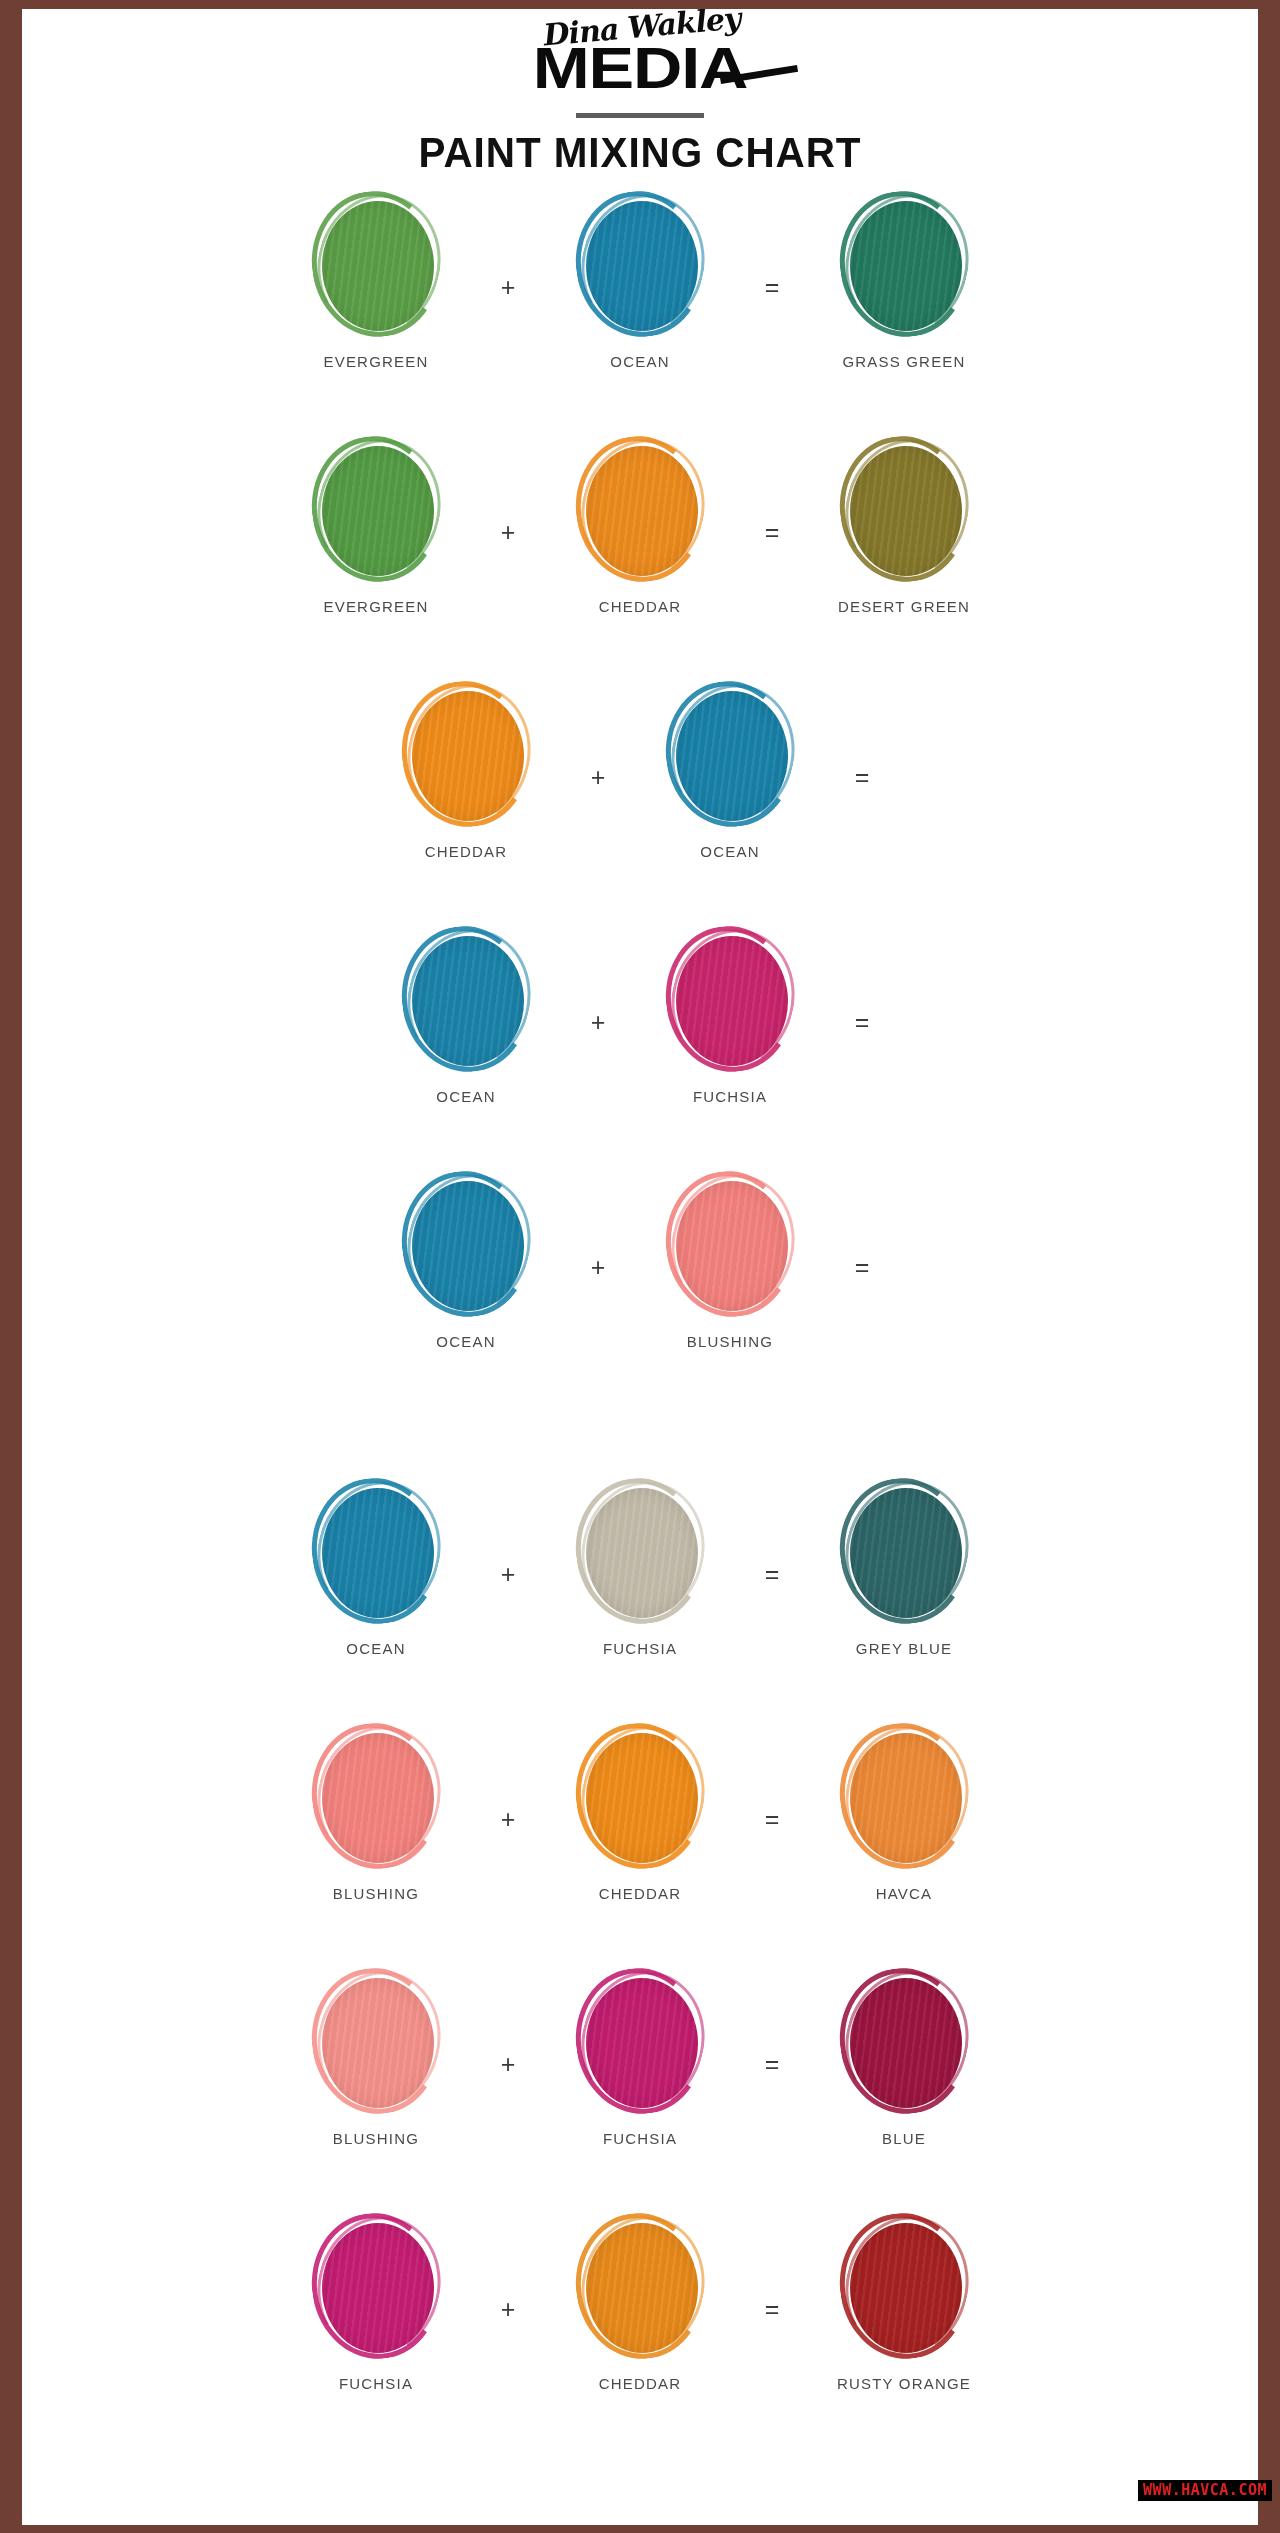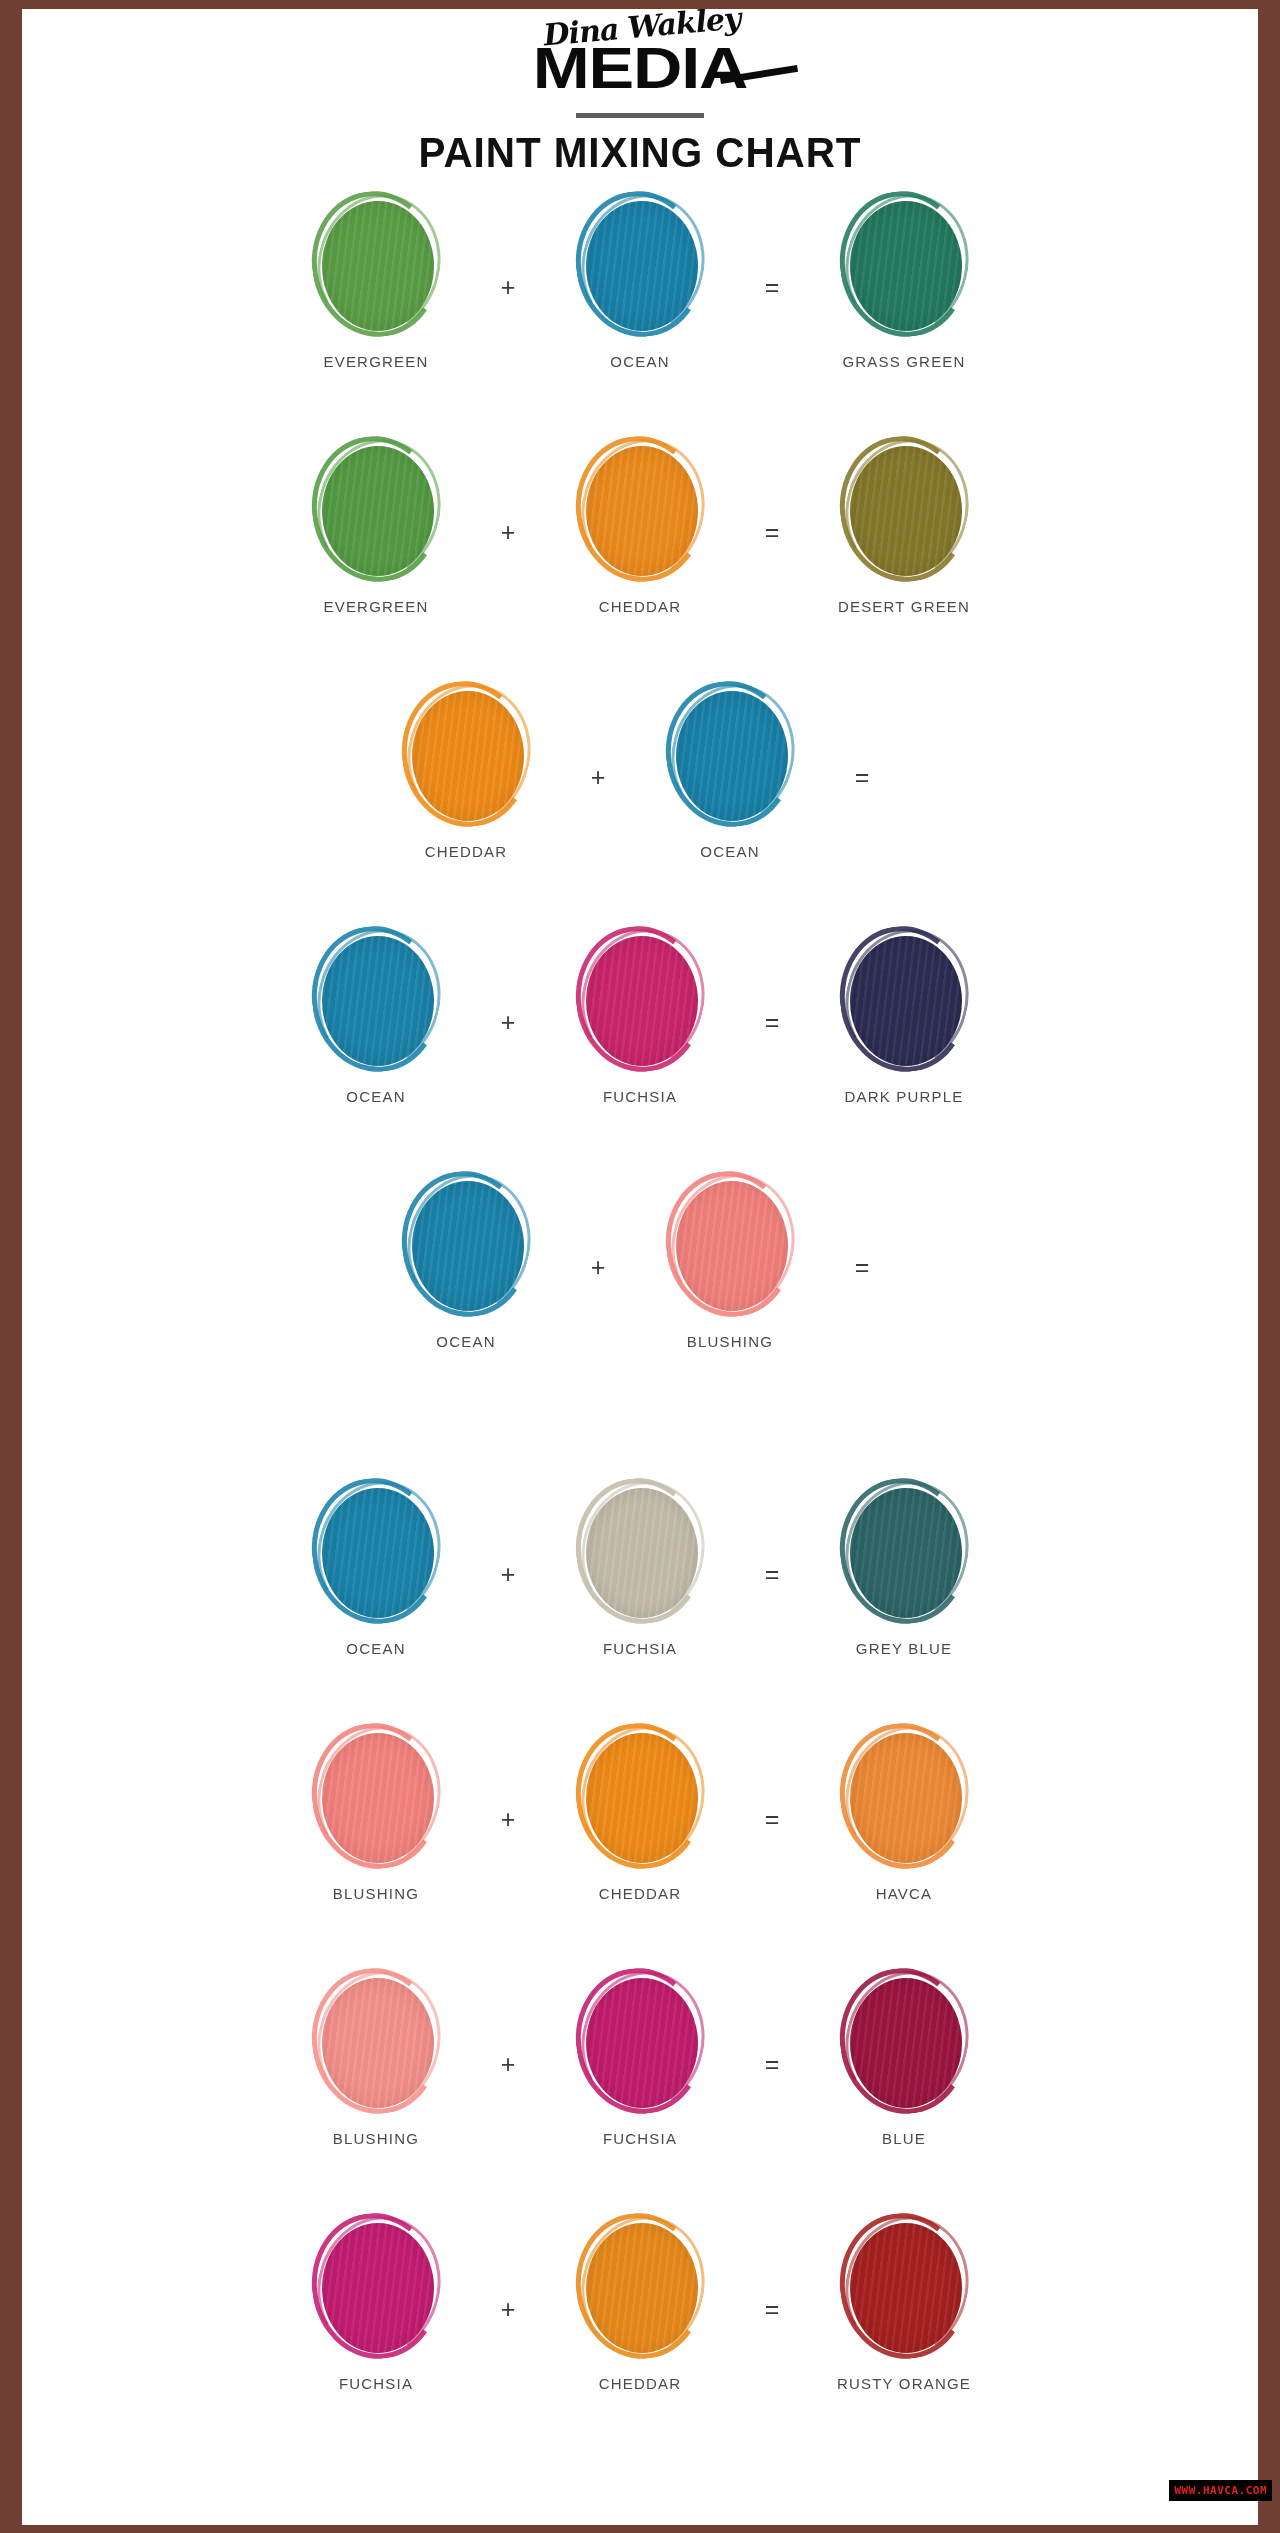--- a/index.html
+++ b/index.html
@@ -187,21 +187,21 @@
     white-space:nowrap;
   }
 
   
   .watermark{
     position:absolute;
     right:8px; bottom:32px;
     background:#000000;
     color:#e02020;
     font-family:"DejaVu Sans Mono", monospace;
-    font-size:11px;
+    font-size:15px;
     font-weight:700;
     letter-spacing:.5px;
     padding:3px 5px;
     line-height:15px;
   }
 </style>
 </head>
 <body>
 
 <div id="page">
@@ -311,28 +311,20 @@
           <div class="op-cell">+</div>
           <div class="swatch-cell">
             <div class="blob" style="color: rgb(201, 36, 107);">
               <div class="ring"></div>
               <div class="ring2"></div>
               <div class="fill"></div>
             </div>
             <div class="swatch-label">FUCHSIA</div>
           </div>
           <div class="op-cell">=</div>
-          <div class="swatch-cell">
-            <div class="blob" style="color: rgb(44, 43, 82);">
-              <div class="ring"></div>
-              <div class="ring2"></div>
-              <div class="fill"></div>
-            </div>
-            <div class="swatch-label">DARK PURPLE</div>
-          </div>
         </div>
         <div class="mix-row gap-after">
           <div class="swatch-cell">
             <div class="blob" style="color: rgb(26, 130, 169);">
               <div class="ring"></div>
               <div class="ring2"></div>
               <div class="fill"></div>
             </div>
             <div class="swatch-label">OCEAN</div>
           </div>

